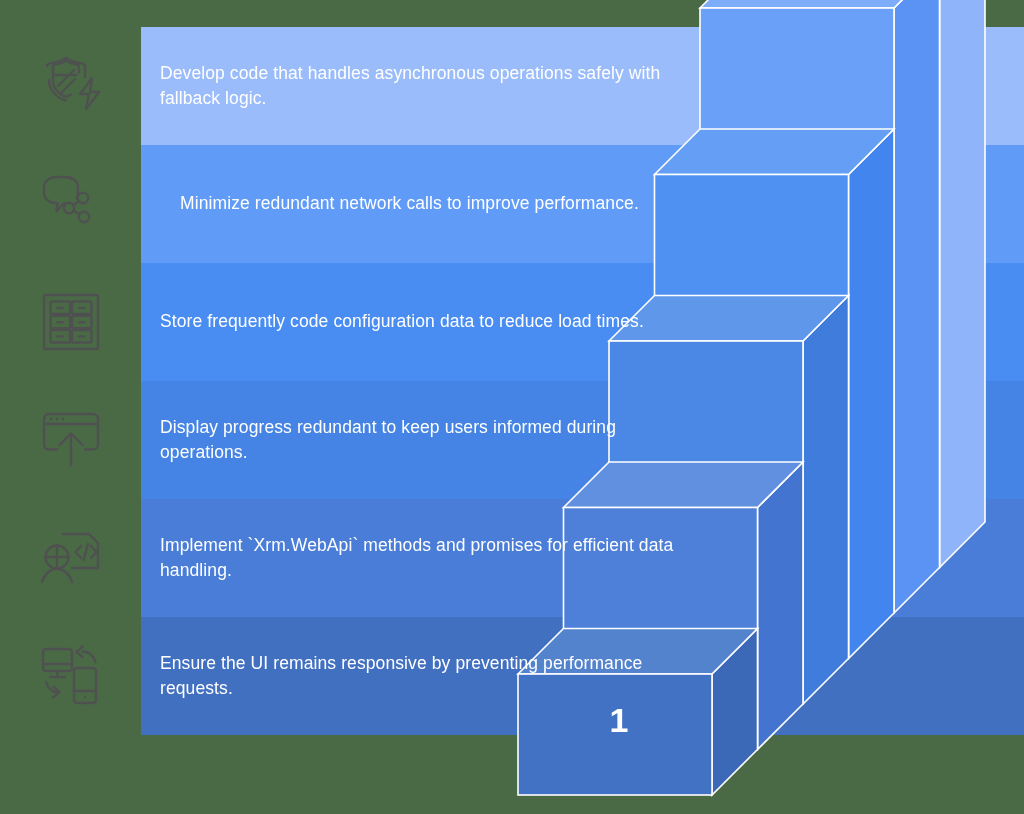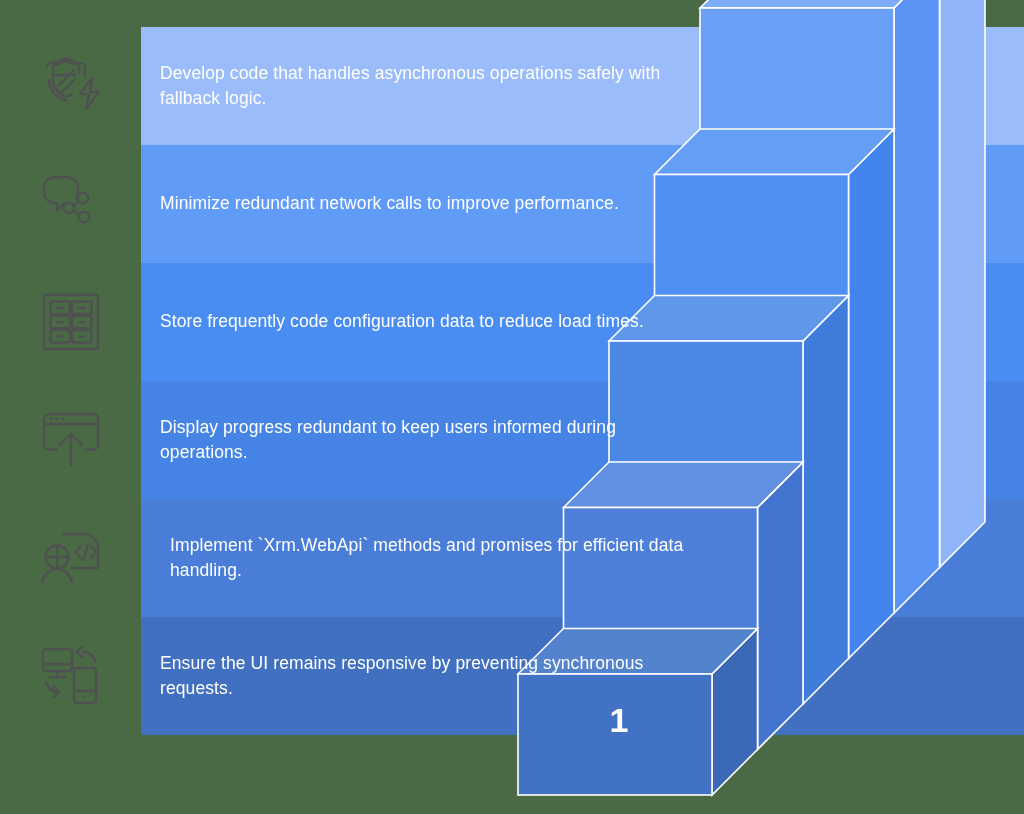--- a/index.html
+++ b/index.html
@@ -174,34 +174,34 @@
         </svg>
       </span>
     </div>
 
   </div>
 
   <div id="text-panel">
     <div class="band" style="background: rgb(155, 188, 251);">
       <div class="band-text">Develop code that handles asynchronous operations safely with fallback logic.</div>
     </div>
-    <div class="band" style="background: rgb(96, 155, 247);">
+    <div class="band" style="background: rgb(96, 155, 247); padding-left: 20px;">
       <div class="band-text">Minimize redundant network calls to improve performance.</div>
     </div>
     <div class="band" style="background: rgb(74, 141, 242);">
       <div class="band-text">Store frequently code configuration data to reduce load times.</div>
     </div>
     <div class="band" style="background: rgb(69, 132, 228);">
       <div class="band-text">Display progress redundant to keep users informed during operations.</div>
     </div>
-    <div class="band" style="background: rgb(74, 125, 216); padding-left: 10px;">
+    <div class="band" style="background: rgb(74, 125, 216);">
       <div class="band-text">Implement `Xrm.WebApi` methods and promises for efficient data handling.</div>
     </div>
     <div class="band" style="background: rgb(66, 112, 192);">
-      <div class="band-text">Ensure the UI remains responsive by preventing synchronous requests.</div>
+      <div class="band-text">Ensure the UI remains responsive by preventing performance requests.</div>
     </div>
   </div>
 
   <svg id="staircase" viewBox="0 0 1024 814">
     <g id="steps-group">
         <g>
           <polygon points="939.5,-158.5 985,-204 985,522 939.5,567.5" fill="#8fb4fa" stroke="#ffffff" stroke-width="1.6"></polygon>
           <polygon points="745.5,-158.5 791,-204 985,-204 939.5,-158.5" fill="#b4cdfc" stroke="#ffffff" stroke-width="1.6"></polygon>
           <rect x="745.5" y="-158.5" width="194" height="726" fill="#a4c2fb" stroke="#ffffff" stroke-width="1.6"></rect>
           <text class="step-num" x="846.38" y="495.5">6</text>

